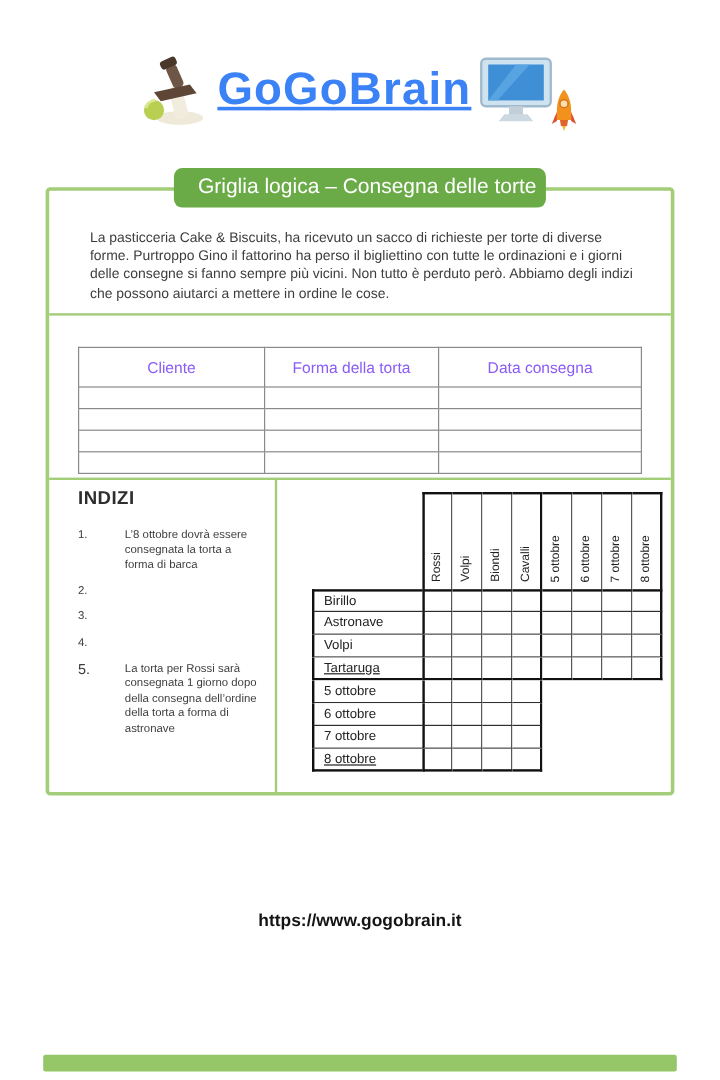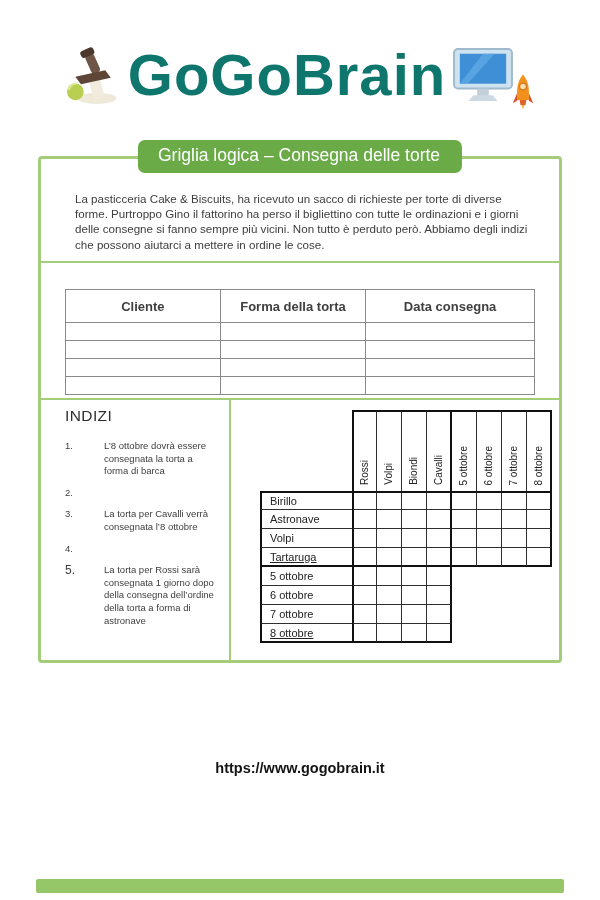--- a/index.html
+++ b/index.html
@@ -2,42 +2,42 @@
 <html><head>
 <meta charset="utf-8">
 <style>
   html,body{margin:0;padding:0;}
   body{
     width:600px;height:900px;position:relative;background:#ffffff;
     font-family:"Liberation Sans", sans-serif;color:#3d3d3d;overflow:hidden;
   }
   
   .logo-row{position:absolute;top:44px;left:0;width:600px;display:flex;align-items:center;justify-content:center;gap:6px;}
-  .logo-text{font-size:58px;font-weight:bold;color:#0f766e;letter-spacing:1px;line-height:1;}
+  .logo-text{font-size:38px;font-weight:bold;color:#3b82f6;letter-spacing:1px;line-height:1;text-decoration:underline;}
   .logo-icon{display:block;}
   .rocket-wrap{align-self:flex-end;margin-left:-8px;margin-bottom:-4px;}
   
   .frame{position:absolute;left:38px;top:156px;width:524px;height:507px;box-sizing:border-box;
          border:3px solid #a3cd79;border-radius:4px;background:#fff;}
   .title-pill{position:absolute;left:300px;top:140px;transform:translateX(-50%);z-index:3;
               background:#6aab47;color:#ffffff;font-size:17.5px;line-height:1;
-              padding:7px 22px 8px 20px;border-radius:7px;white-space:nowrap;}
+              padding:7px 8px 8px 20px;border-radius:7px;white-space:nowrap;}
   .intro{position:absolute;left:75px;top:191px;width:458px;font-size:11.6px;line-height:15.2px;color:#3d3d3d;z-index:2;}
   .hdiv{position:absolute;left:41px;width:518px;height:2px;background:#a3cd79;z-index:2;}
   .hdiv1{top:261px;}
   .hdiv2{top:398px;}
   .vdiv{position:absolute;left:229px;top:400px;width:2px;height:260px;background:#a3cd79;z-index:2;}
   
   .answer-table{position:absolute;left:65px;top:289px;width:470px;border-collapse:collapse;z-index:2;background:#fff;}
-  .answer-table th{border:1px solid #8a8a8a;height:30px;font-size:13px;font-weight:bold;color:#404040;text-align:center;}
+  .answer-table th{border:1px solid #8a8a8a;height:30px;font-size:13px;font-weight:normal;color:#8b5cf6;text-align:center;}
   .answer-table td{border:1px solid #8a8a8a;height:15px;}
   .col-c{width:33%;} .col-f{width:31%;} .col-d{width:36%;}
   
   .clues{position:absolute;left:65px;top:407px;width:154px;z-index:2;}
-  .clues-heading{font-size:15.5px;color:#2e2e2e;letter-spacing:0.4px;margin:0 0 15px 0;font-weight:normal;}
+  .clues-heading{font-size:15.5px;color:#2e2e2e;letter-spacing:0.4px;margin:0 0 15px 0;font-weight:bold;}
   .clue{display:flex;margin-bottom:9px;}
   .clue-num{flex:none;width:19px;font-size:9.5px;line-height:12.6px;color:#3d3d3d;}
   .clue-num.big{font-size:12px;line-height:12.6px;}
   .clue-text{font-size:9.5px;line-height:12.6px;color:#3d3d3d;margin-left:20px;}
   
   .pgrid{position:absolute;left:245px;top:410px;z-index:2;display:grid;
          grid-template-columns:92px repeat(8,25px);
          grid-template-rows:81px repeat(8,19px);padding-left:15px;}
   .pgrid > div{box-sizing:border-box;background:#fff;}
   .cell{border-right:1px solid #2e2e2e;border-bottom:1px solid #2e2e2e;}
@@ -133,21 +133,20 @@
   <div class="clues-heading">INDIZI</div>
   <div class="clue">
     <div class="clue-num">1.</div>
     <div class="clue-text">L’8 ottobre dovrà essere consegnata la torta a forma di barca</div>
   </div>
   <div class="clue">
     <div class="clue-num">2.</div>
   </div>
   <div class="clue">
     <div class="clue-num">3.</div>
-    <div class="clue-text">La torta per Cavalli verrà consegnata l’8 ottobre</div>
   </div>
   <div class="clue">
     <div class="clue-num">4.</div>
   </div>
   <div class="clue">
     <div class="clue-num big">5.</div>
     <div class="clue-text">La torta per Rossi sarà consegnata 1 giorno dopo della consegna dell’ordine della torta a forma di astronave</div>
   </div>
 </div>
 

